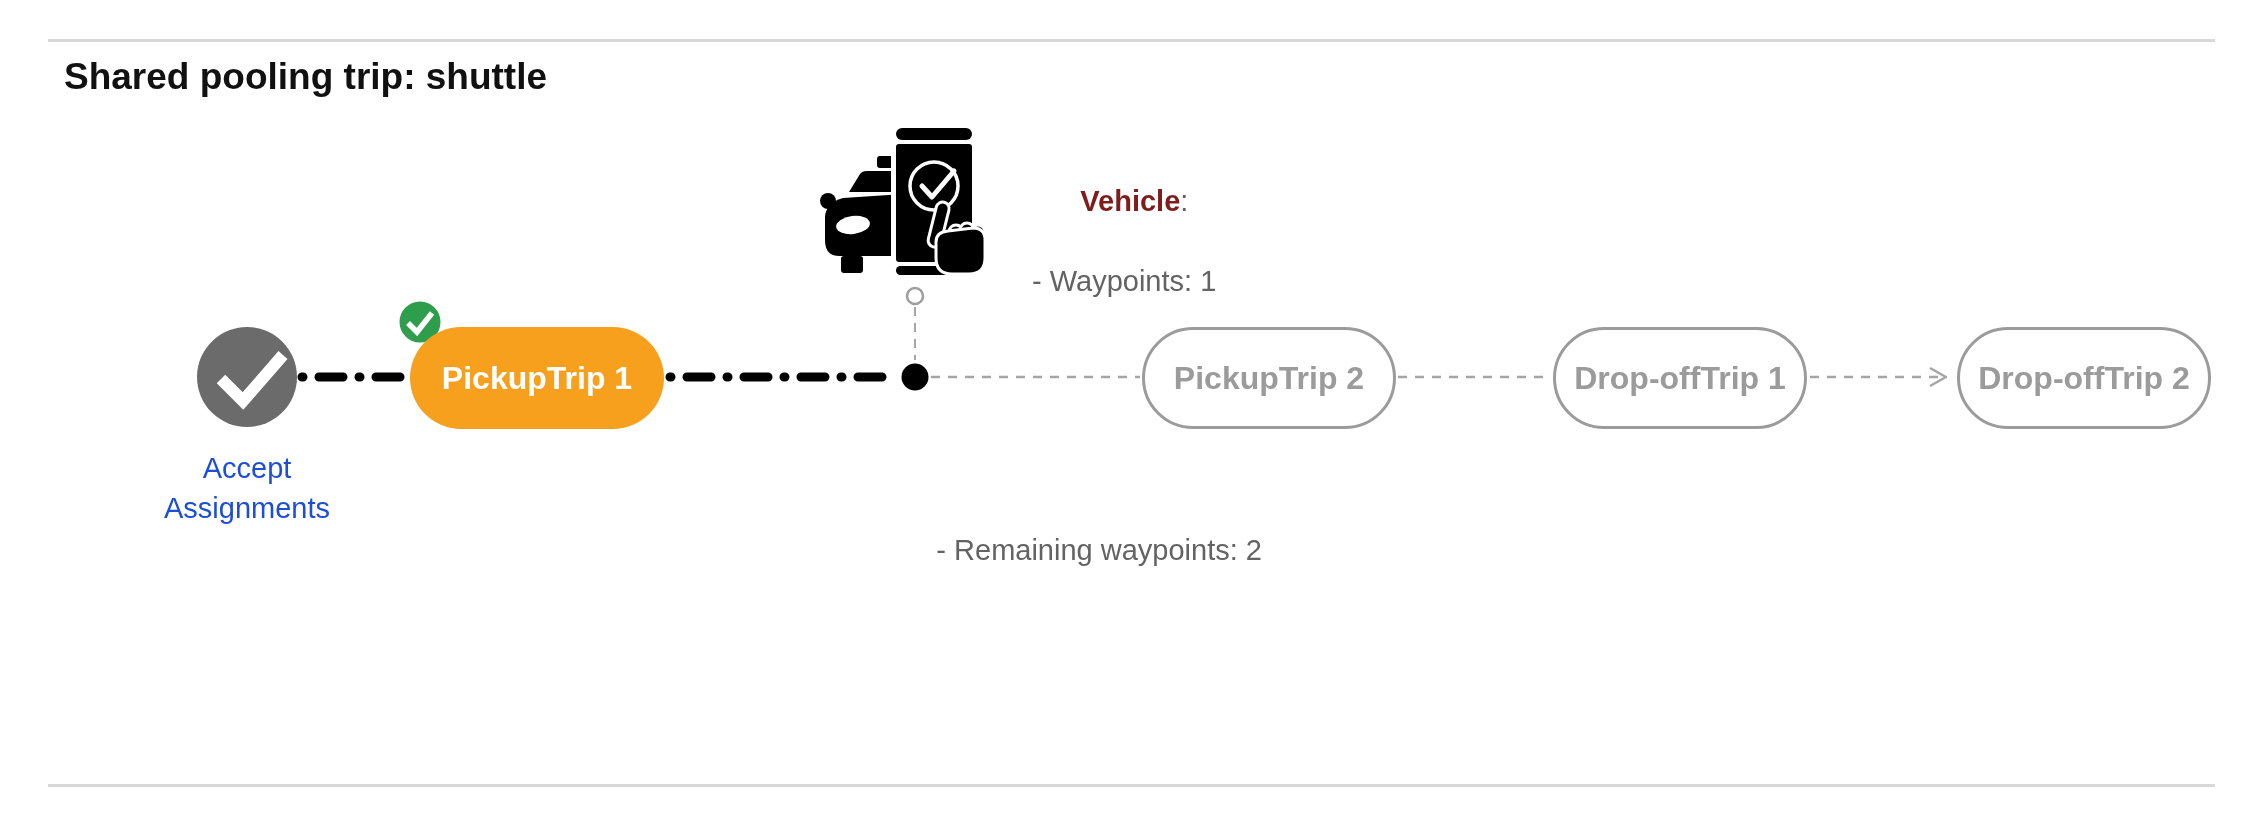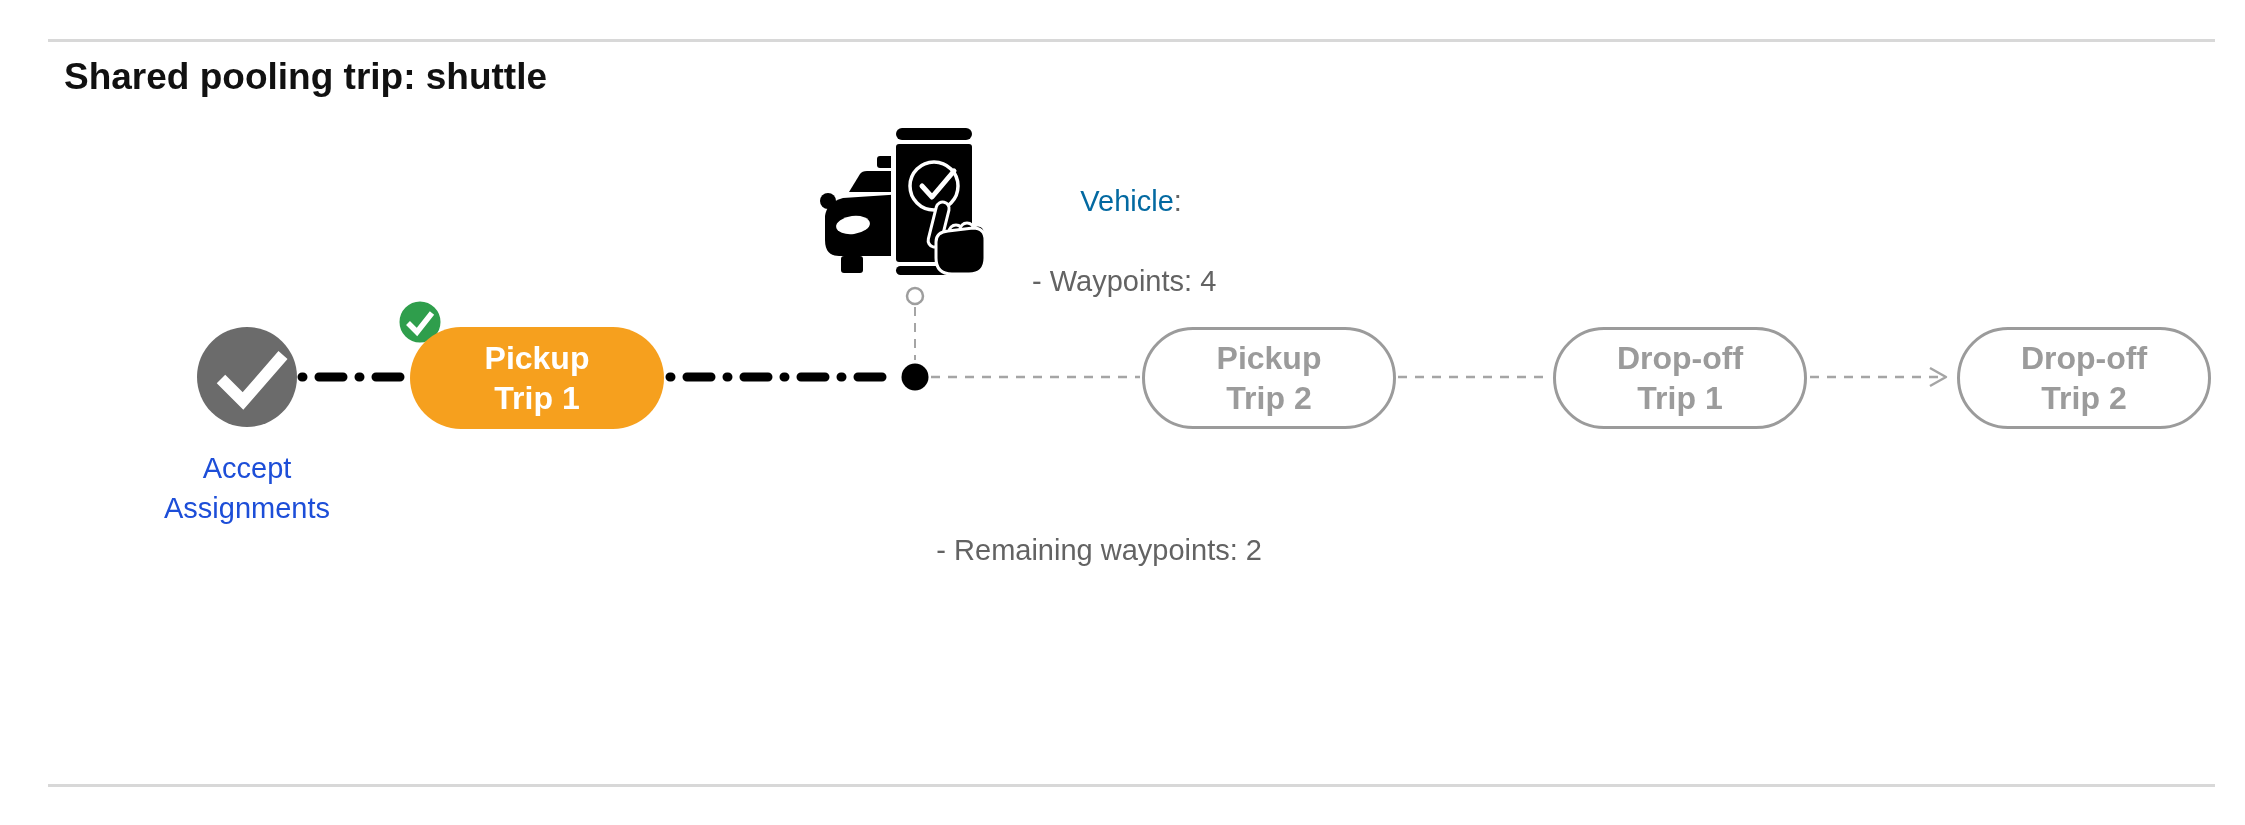--- a/index.html
+++ b/index.html
@@ -34,21 +34,20 @@
   }
 
   .pill {
     position: absolute;
     top: 327px;
     width: 254px;
     height: 102px;
     border-radius: 51px;
     box-sizing: border-box;
     display: flex;
-    flex-direction: column;
     align-items: center;
     justify-content: center;
     font-size: 32px;
     font-weight: 700;
     line-height: 40px;
     text-align: center;
   }
   .pill.active { background: #F6A01E; color: #ffffff; }
   .pill.pending { background: #ffffff; color: #9B9B9B; border: 3px solid #9B9B9B; }
   .pill-1 { left: 410px; }
@@ -57,21 +56,21 @@
   .pill-4 { left: 1957px; }
 
   .info-block {
     position: absolute;
     color: #636363;
     font-size: 29px;
   }
   .vehicle-info { left: 1032px; top: 141px; line-height: 40px; }
   .trip-info    { left: 888px;  top: 489px; line-height: 41px; }
   .info-row { white-space: pre; }
-  .info-row b { font-weight: 400; color: #0369a1; }
+  .info-row b { font-weight: 700; color: #7f1d1d; }
 </style>
 </head>
 <body>
 
 <div id="stage">
 
   <svg id="diagram-svg" width="2245" height="825" viewBox="0 0 2245 825">
 
     <rect x="48" y="39" width="2167" height="3" fill="#D8D8D8"></rect>
     <rect x="48" y="784" width="2167" height="3" fill="#D8D8D8"></rect>
@@ -146,21 +145,21 @@
   </div>
   <div class="pill pending pill-4">
     <span>Drop-off</span>
     <span>Trip 2</span>
   </div>
 
   <div class="info-block vehicle-info">
     <div class="info-row">
       <b>Vehicle</b><span>:</span>
     </div>
-    <div class="info-row">- Waypoints: 4</div>
+    <div class="info-row">- Waypoints: 1</div>
   </div>
 
   <div class="info-block trip-info">
     <div class="info-row">
       <b></b><span>- Remaining waypoints: 2</span>
     </div>
 
   </div>
 
 </div>

